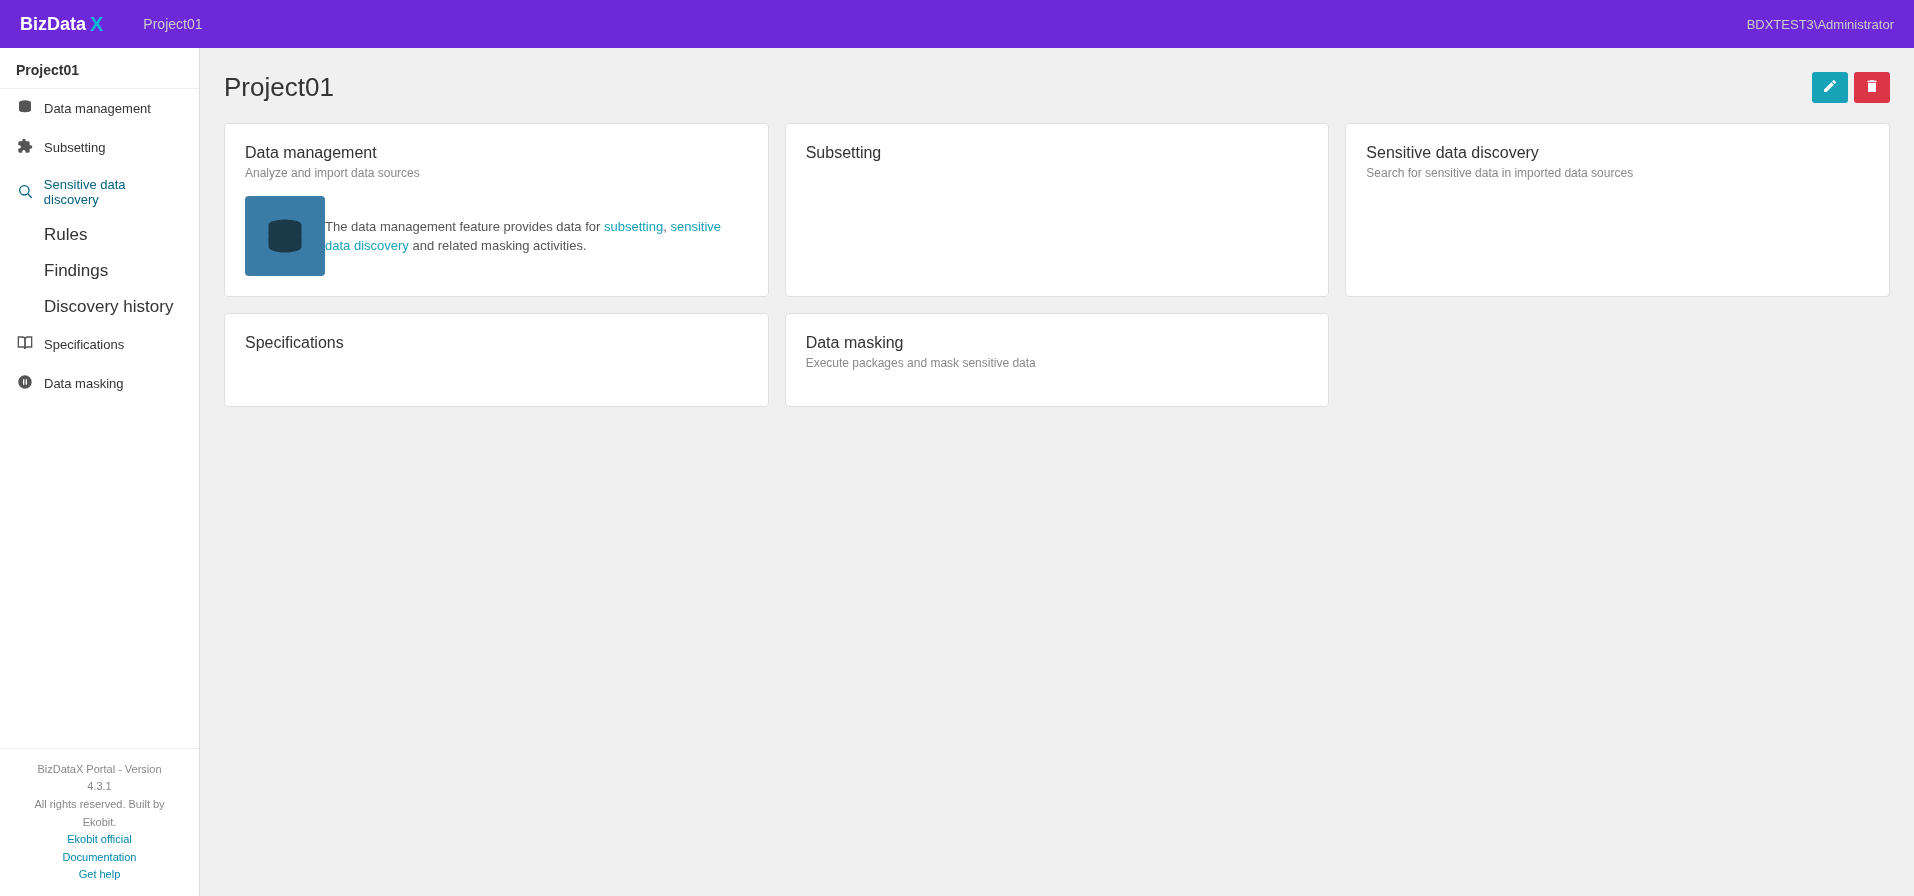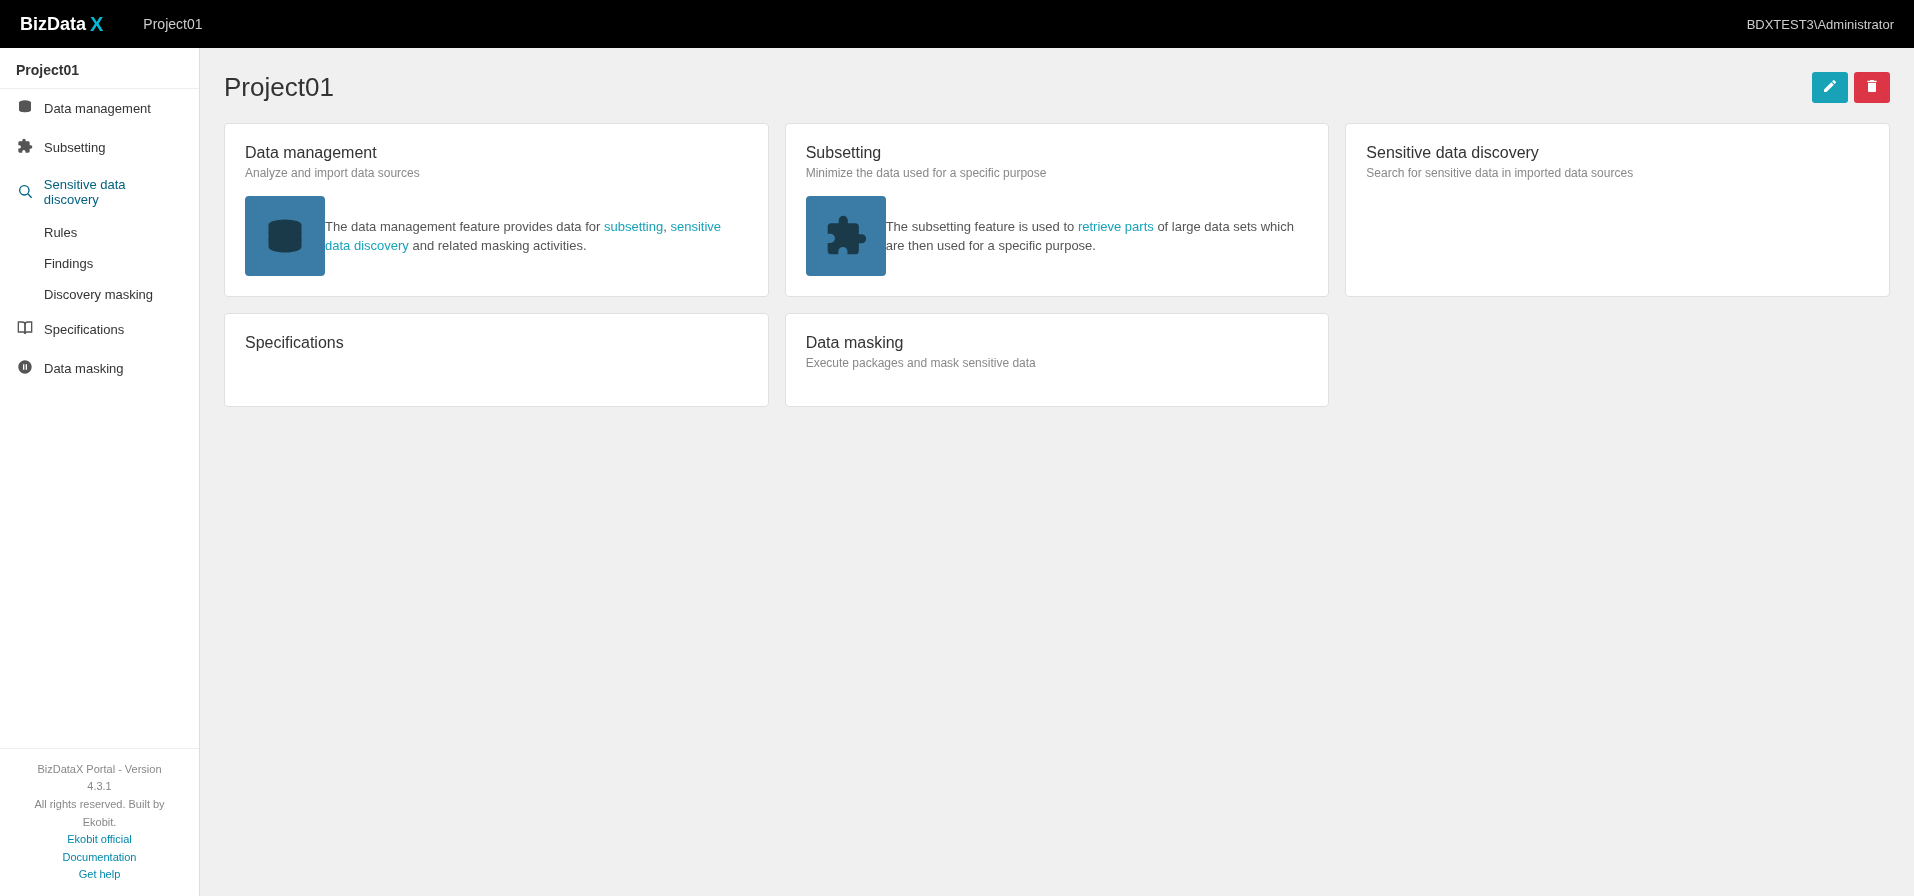--- a/index.html
+++ b/index.html
@@ -1,20 +1,20 @@
 <!DOCTYPE html>
 <html><head>
   <meta charset="utf-8">
   <style>
     * { box-sizing: border-box; margin: 0; padding: 0; }
     body { font-family: 'Segoe UI', Arial, sans-serif; background: #f0f0f0; display: flex; flex-direction: column; height: 100vh; overflow: hidden; }
 
     
     .top-nav {
-      background: #000000;
+      background: #6d28d9;
       color: #fff;
       display: flex;
       align-items: center;
       justify-content: space-between;
       padding: 0 20px;
       height: 48px;
       flex-shrink: 0;
     }
     .top-nav-logo {
       display: flex;
@@ -60,21 +60,21 @@
       color: #333;
       cursor: pointer;
       transition: background 0.15s;
     }
     .sidebar-item.active { color: #006080; font-weight: 500; }
     .sidebar-item .icon { font-size: 15px; color: #555; width: 18px; text-align: center; }
     .sidebar-sub-item {
       display: flex;
       align-items: center;
       padding: 8px 16px 8px 44px;
-      font-size: 13px;
+      font-size: 17px;
       color: #333;
       cursor: pointer;
       transition: background 0.15s;
     }
     .sidebar-footer {
       padding: 12px 25px;
       font-size: 11px;
       color: #888;
       text-align: center;
       border-top: 1px solid #eee;
@@ -226,21 +226,21 @@
           <span>Sensitive data discovery</span>
         </div>
 
         <div class="sidebar-sub-item">
           <span>Rules</span>
         </div>
         <div class="sidebar-sub-item">
           <span>Findings</span>
         </div>
         <div class="sidebar-sub-item">
-          <span>Discovery masking</span>
+          <span>Discovery history</span>
         </div>
 
         <div class="sidebar-item">
           <span class="icon">
             <svg viewBox="0 0 24 24" width="16" height="16" fill="none" stroke="#555" stroke-width="2">
                 <path d="M2 3h6a4 4 0 0 1 4 4v14a3 3 0 0 0-3-3H2z"></path>
                 <path d="M22 3h-6a4 4 0 0 0-4 4v14a3 3 0 0 1 3-3h7z"></path>
               </svg>
           </span>
           <span>Specifications</span>
@@ -299,31 +299,20 @@
             </svg>
           </div>
           <p class="card-description">
             The data management feature provides data for <span>subsetting</span>, <span>sensitive data discovery</span> and related masking activities.
           </p>
         </div>
       </div>
 
       <div class="card">
         <div class="card-title">Subsetting</div>
-        <div class="card-subtitle">Minimize the data used for a specific purpose</div>
-        <div class="card-body">
-          <div class="card-icon-box">
-            <svg viewBox="0 0 24 24" width="44" height="44" fill="#1a3a4a">
-              <path d="M20.5 11H19V7a2 2 0 0 0-2-2h-4V3.5a2.5 2.5 0 0 0-5 0V5H4a2 2 0 0 0-2 2v3.8h1.5a2.5 2.5 0 0 1 0 5H2V20a2 2 0 0 0 2 2h3.8v-1.5a2.5 2.5 0 0 1 5 0V22H17a2 2 0 0 0 2-2v-4h1.5a2.5 2.5 0 0 0 0-5z"></path>
-            </svg>
-          </div>
-          <p class="card-description">
-            The subsetting feature is used to <span>retrieve parts</span> of large data sets which are then used for a specific purpose.
-          </p>
-        </div>
       </div>
 
       <div class="card">
         <div class="card-title">Sensitive data discovery</div>
         <div class="card-subtitle">Search for sensitive data in imported data sources</div>
       </div>
 
       <div class="card">
         <div class="card-title">Specifications</div>
       </div>

